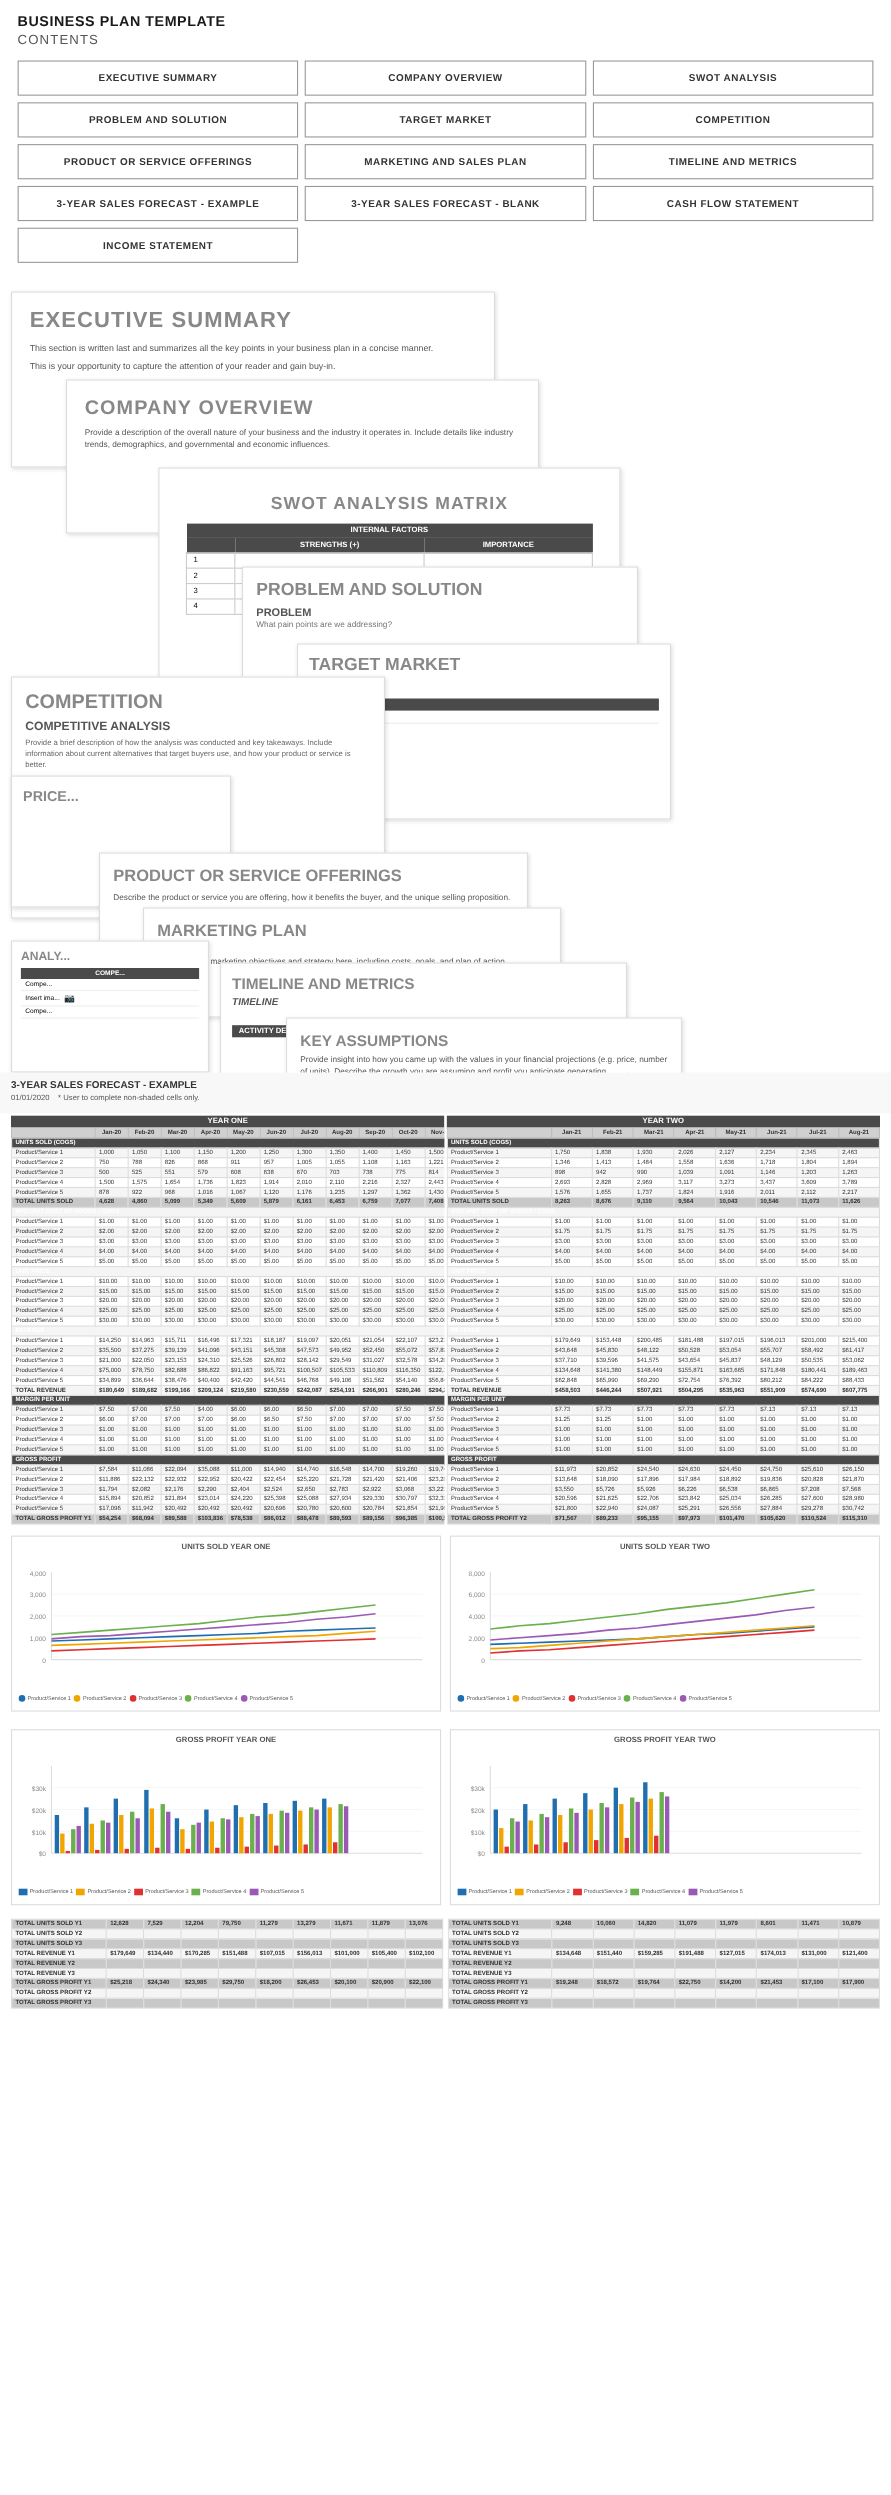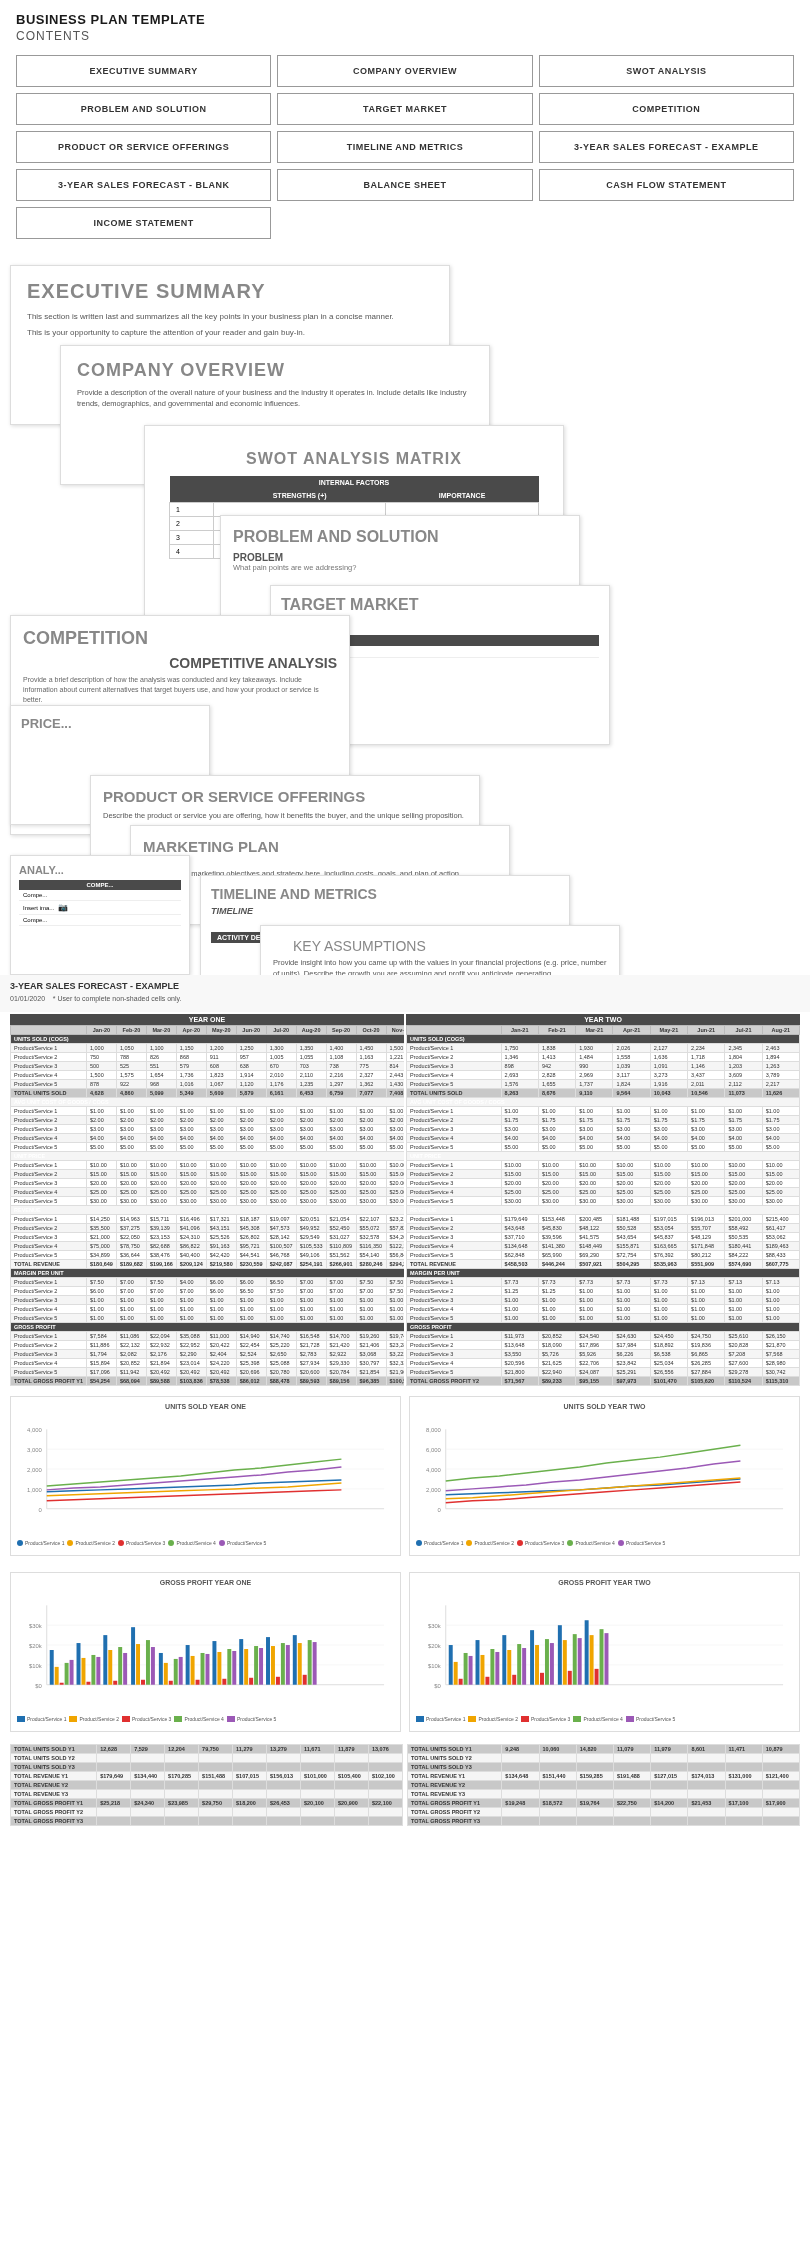--- a/index.html
+++ b/index.html
@@ -201,25 +201,24 @@
       width: 340px; height: 220px;
       padding: 12px;
     }
     .doc-competition .doc-title {
       font-size: 18px;
       font-weight: bold;
       color: #888;
       margin-bottom: 6px;
     }
     .doc-competition .comp-subtitle {
-      font-size: 14px;
+      font-size: 11px;
       font-weight: bold;
       color: #555;
       margin-bottom: 4px;
-      text-align: right;
     }
     .doc-competition .comp-body {
       font-size: 7px;
       color: #666;
       line-height: 1.4;
     }
 
     
     .doc-product {
       left: 90px; top: 520px;
@@ -286,24 +285,23 @@
     }
 
     
     .doc-key-assumptions {
       left: 260px; top: 670px;
       width: 360px; height: 120px;
       padding: 12px;
     }
     .doc-key-assumptions .doc-title {
       font-size: 14px;
-      font-weight: normal;
+      font-weight: bold;
       color: #888;
       margin-bottom: 4px;
-      margin-left: 20px;
     }
     .doc-key-assumptions .doc-body {
       font-size: 7.5px;
       color: #555;
       line-height: 1.4;
     }
 
     
     .doc-analysis {
       left: 10px; top: 600px;
@@ -444,24 +442,24 @@
 </div>
 
 <div class="contents-grid">
 <button class="contents-btn">EXECUTIVE SUMMARY</button>
     <button class="contents-btn">COMPANY OVERVIEW</button>
     <button class="contents-btn">SWOT ANALYSIS</button>
     <button class="contents-btn">PROBLEM AND SOLUTION</button>
     <button class="contents-btn">TARGET MARKET</button>
     <button class="contents-btn">COMPETITION</button>
     <button class="contents-btn">PRODUCT OR SERVICE OFFERINGS</button>
+    <button class="contents-btn">MARKETING AND SALES PLAN</button>
     <button class="contents-btn">TIMELINE AND METRICS</button>
     <button class="contents-btn">3-YEAR SALES FORECAST - EXAMPLE</button>
     <button class="contents-btn">3-YEAR SALES FORECAST - BLANK</button>
-    <button class="contents-btn">BALANCE SHEET</button>
     <button class="contents-btn">CASH FLOW STATEMENT</button>
     <button class="contents-btn">INCOME STATEMENT</button>
   </div>
 
 <div class="previews-container">
 
   <div class="preview-doc doc-exec-summary">
     <div class="doc-title">EXECUTIVE SUMMARY</div>
     <div class="doc-body">This section is written last and summarizes all the key points in your business plan in a concise manner.</div>
     <div class="doc-body" style="margin-top:4px">This is your opportunity to capture the attention of your reader and gain buy-in.</div>

